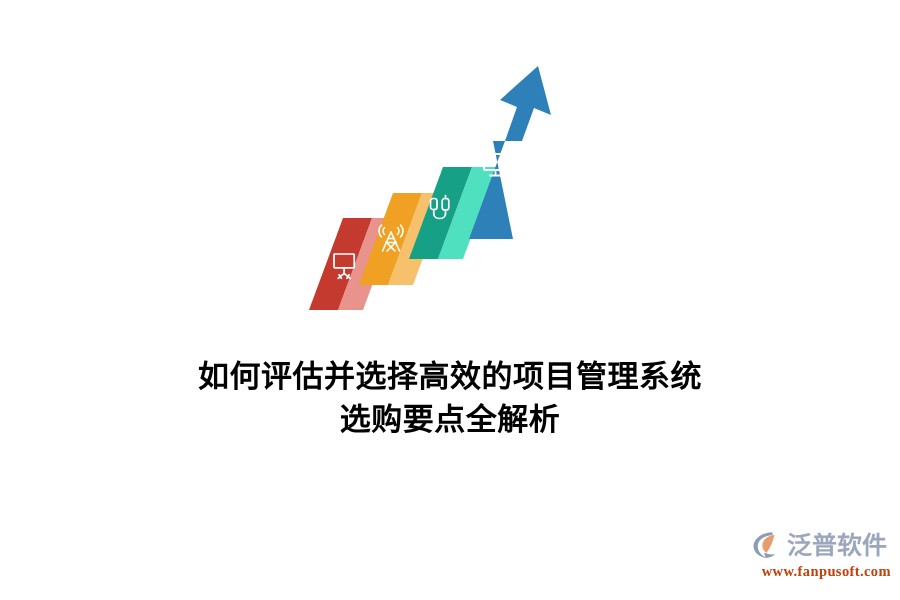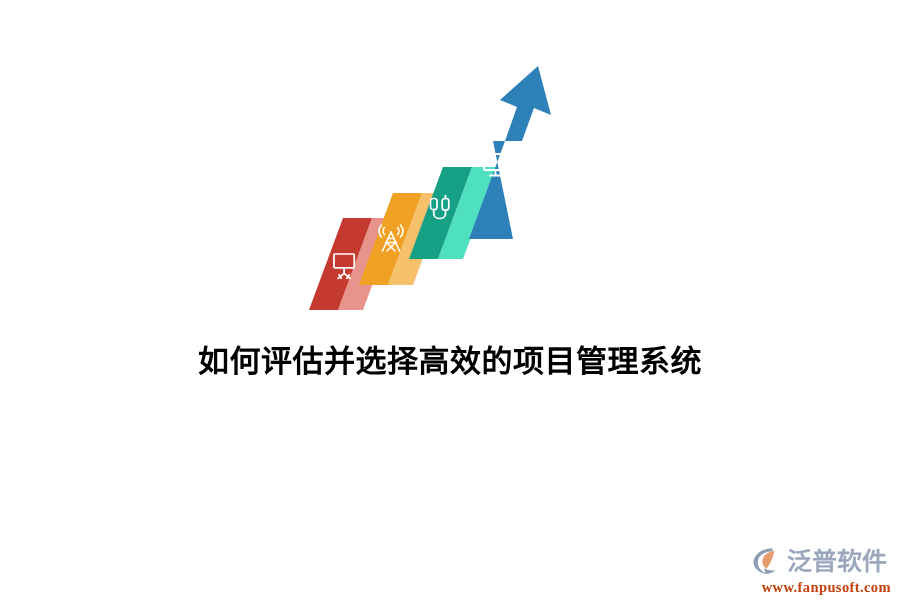--- a/index.html
+++ b/index.html
@@ -34,40 +34,40 @@
   .hero-graphic svg {
     display: block;
     width: 270px;
     height: 300px;
   }
 
   
   .headline {
     position: absolute;
     left: 0;
-    top: 340px;
+    top: 355px;
     width: 900px;
     text-align: center;
     color: #000000;
     font-family: "Liberation Serif", "DejaVu Serif", serif;
     font-weight: 700;
     font-size: 31px;
     line-height: 43px;
     letter-spacing: 0.5px;
   }
   .headline .line {
     display: block;
     white-space: nowrap;
   }
 
   
   .brand {
     position: absolute;
     right: 8px;
-    bottom: 0;
+    bottom: 16px;
     width: 140px;
     height: 56px;
   }
   .brand-row {
     display: flex;
     align-items: center;
     gap: 3px;
     height: 34px;
   }
   .brand-mark {
@@ -180,20 +180,21 @@
           <line x1="11.5" y1="16" x2="11.5" y2="21"></line>
           <line x1="6" y1="21.5" x2="17" y2="21.5"></line>
         </g>
       </g>
 
     </svg>
   </div>
 
   <div class="headline">
     <span class="line">如何评估并选择高效的项目管理系统</span>
+    <span class="line">选购要点全解析</span>
   </div>
 
   <div class="brand">
     <div class="brand-row">
       <span class="brand-mark">
         <svg viewBox="0 0 32 30" xmlns="http://www.w3.org/2000/svg" aria-hidden="true">
 
           <path d="M20.5,2.2 C9.5,2.2 1.5,9.2 1.5,16.0 C1.5,22.0 7.0,27.2 14.5,28.0
                    C9.0,25.3 5.8,21.2 5.8,16.4 C5.8,10.2 11.6,5.6 20.5,5.3 Z" fill="#8E9DB4"></path>
           <path d="M14.2,28.0 C17.8,27.6 21.0,26.2 23.4,24.2

